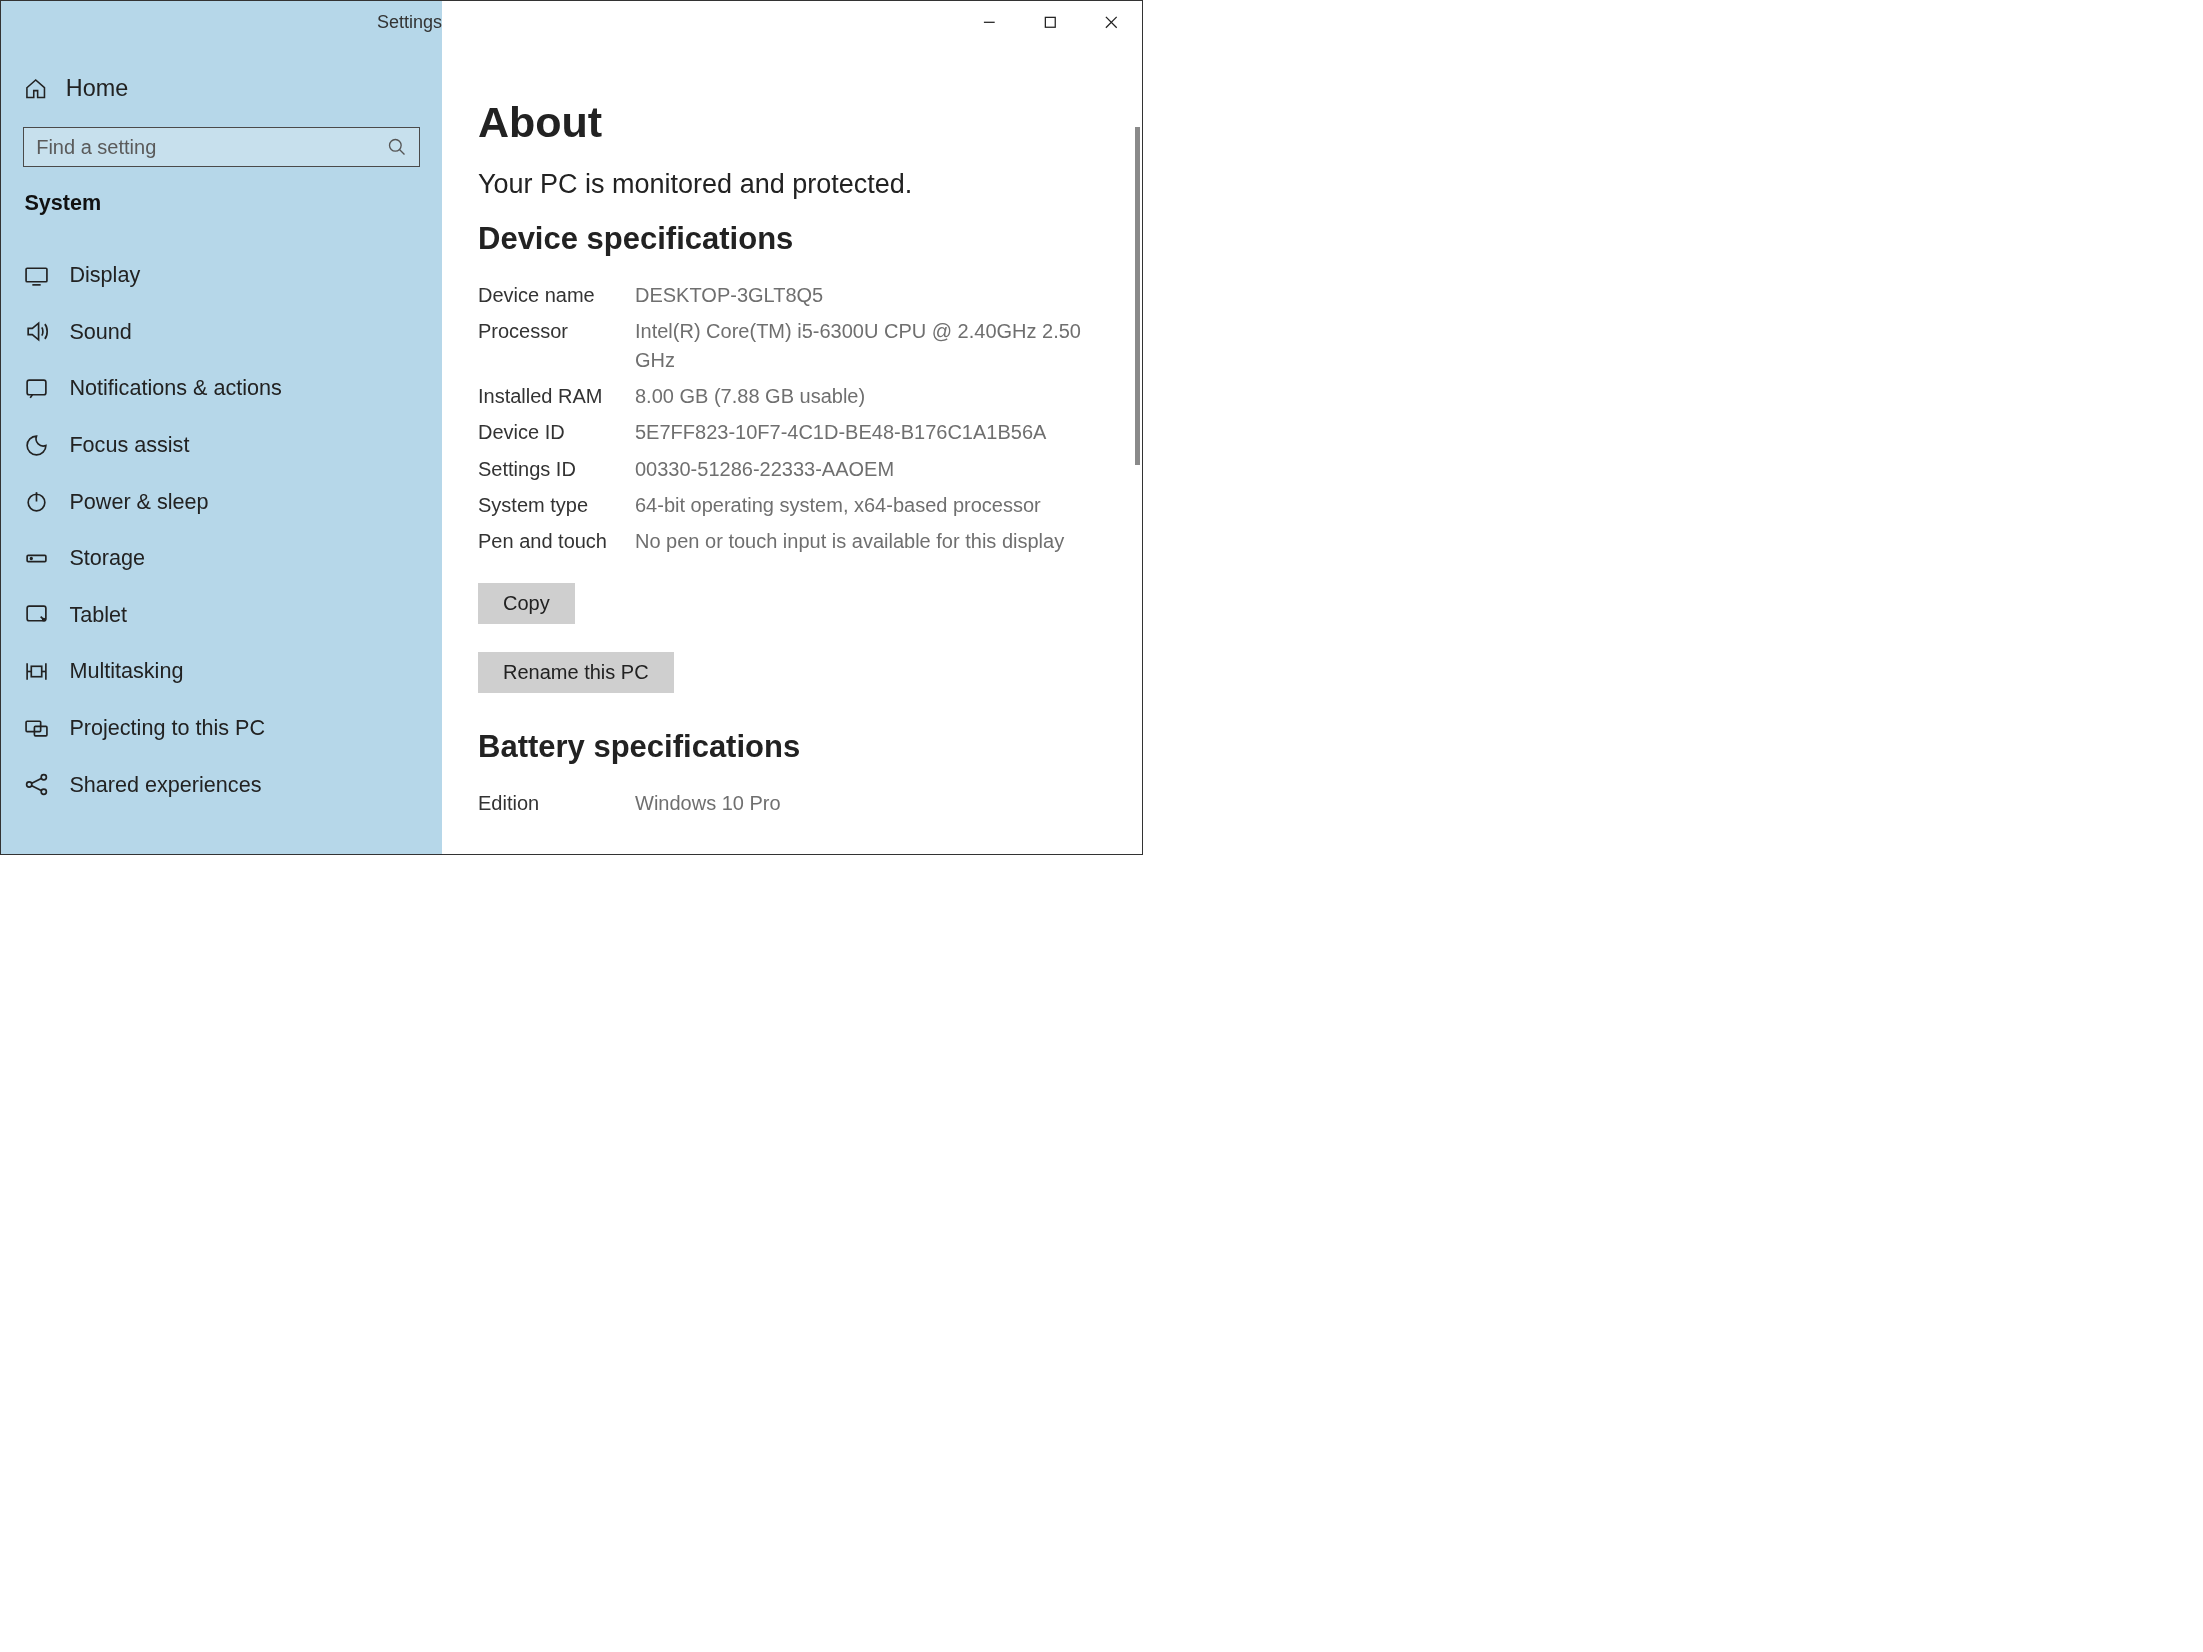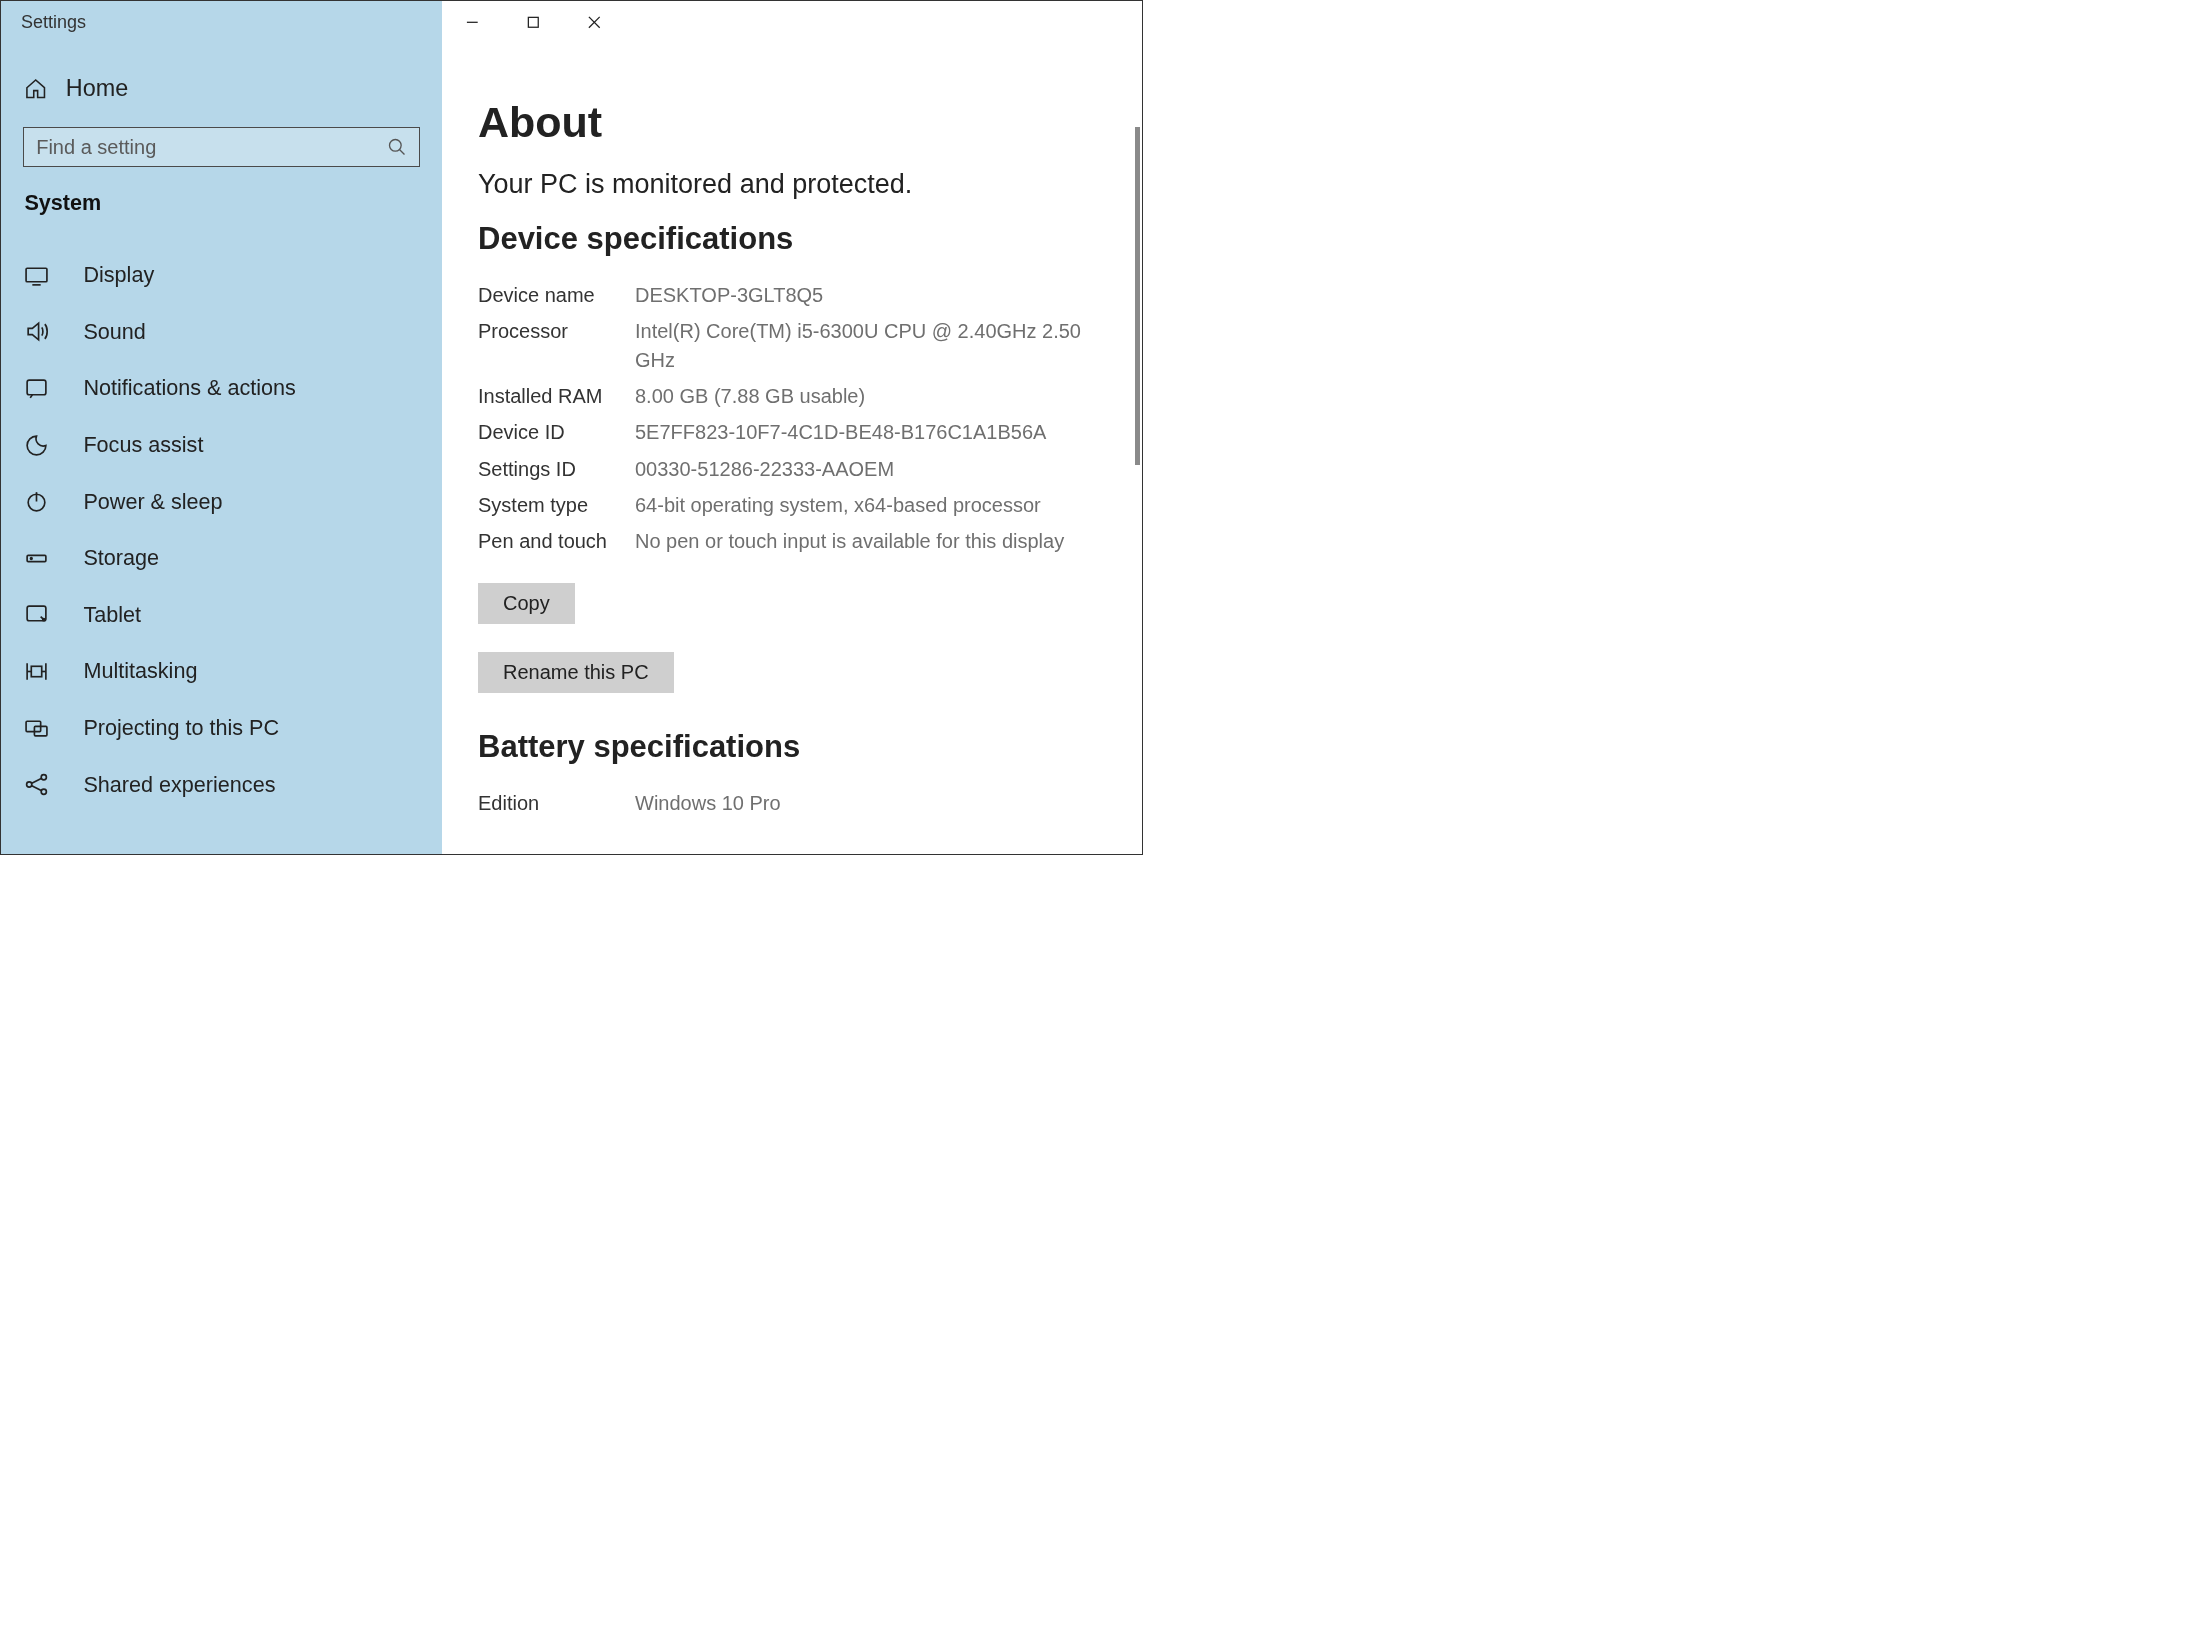--- a/index.html
+++ b/index.html
@@ -28,21 +28,21 @@
     flex: 1;
     background: #fff;
     height: 100%;
     position: relative;
     overflow: hidden;
   }
   .titlebar {
     height: 43px;
     display: flex;
     align-items: center;
-    justify-content: flex-start;
+    justify-content: flex-end;
   }
   .titlebar-left {
     padding-left: 20px;
     font-size: 18px;
     color: #333;
   }
   .titlebar-right {
     display: flex;
     align-items: center;
     gap: 0;
@@ -89,21 +89,21 @@
   .category-heading {
     font-size: 21.6px;
     font-weight: 600;
     padding: 0 23.4px 3.6px 23.4px;
     color: #111;
   }
   .nav-list { padding-top: 27px; }
   .nav-item {
     display: flex;
     align-items: center;
-    gap: 34px;
+    gap: 20px;
     padding: 15.3px 23.4px;
     font-size: 21.6px;
     color: #222;
   }
   .nav-item .icon {
     width: 25px;
     height: 25px;
     display: flex;
     align-items: center;
     justify-content: center;

